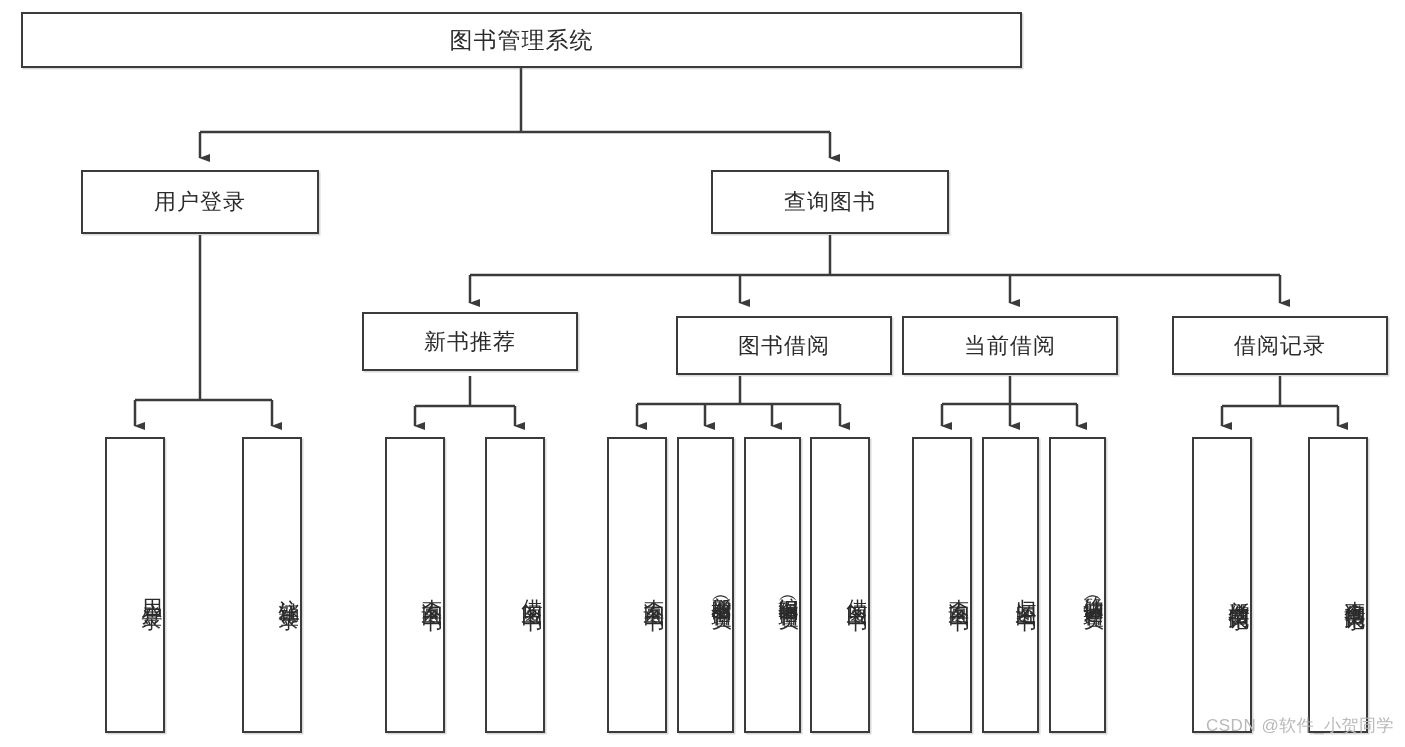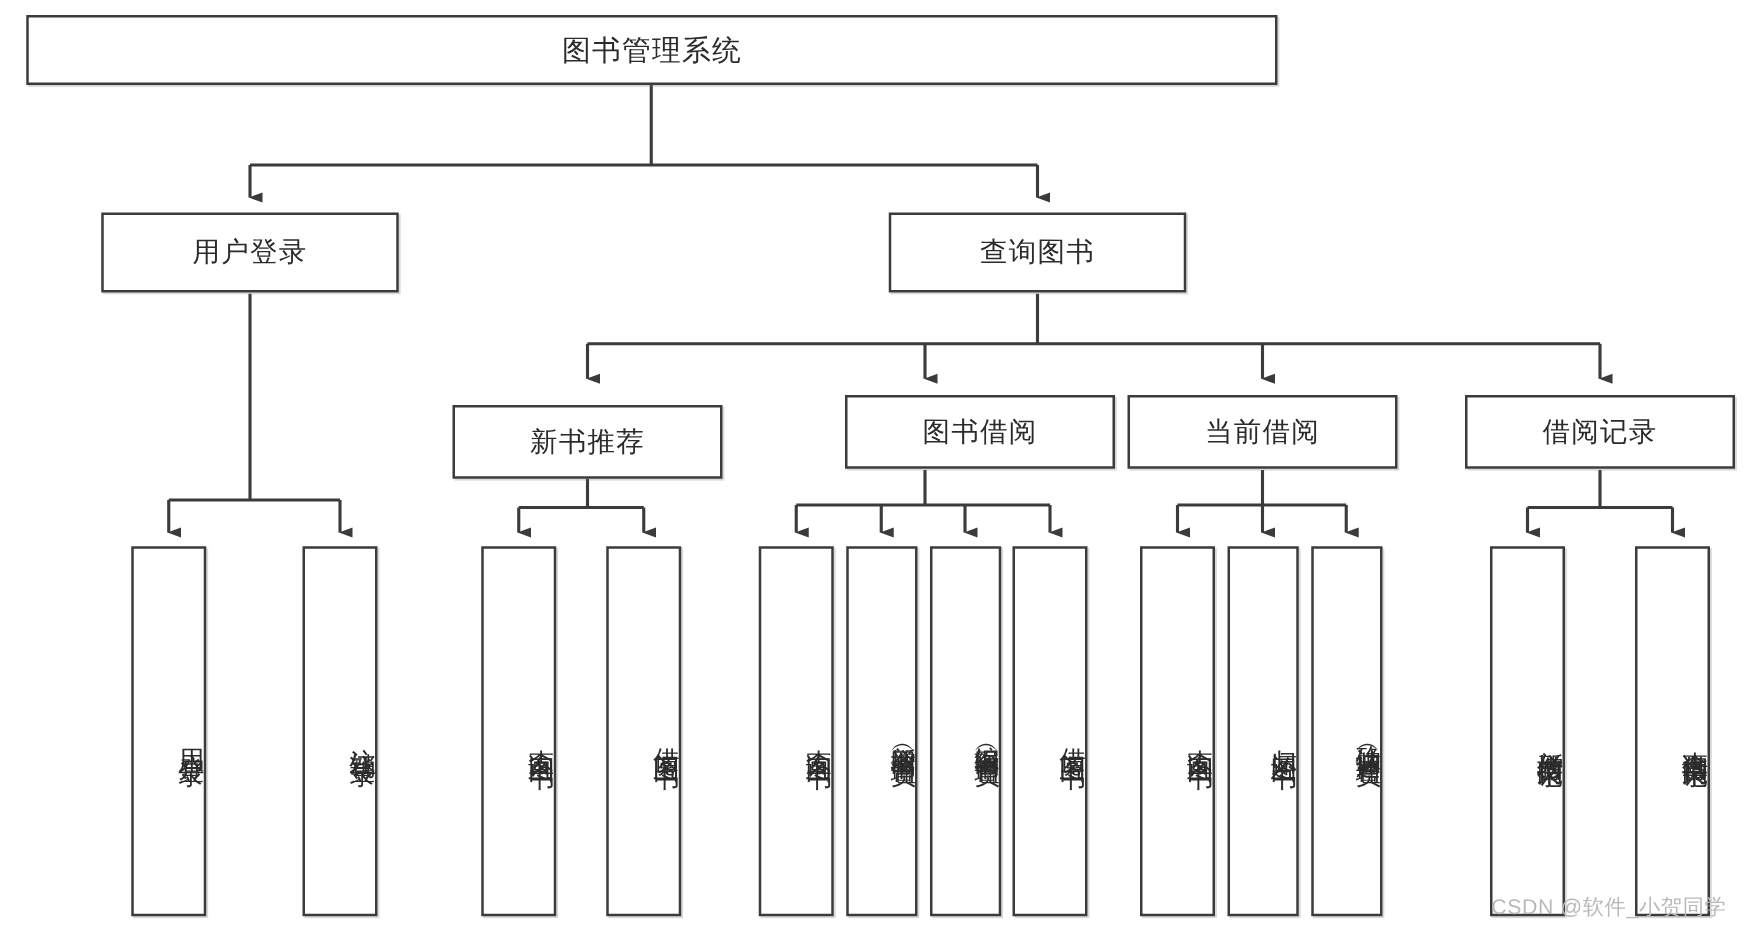--- a/index.html
+++ b/index.html
@@ -55,20 +55,21 @@
     writing-mode: vertical-rl;
     text-orientation: upright;
     display: block;
   }
   .watermark {
     position: absolute;
     font-size: 17px;
     color: #b9b9b9;
     white-space: nowrap;
     letter-spacing: 0.5px;
+    padding-left: 13px;
   }
 </style>
 </head>
 <body>
 
 <div id="stage">
 
   <svg id="wires" viewBox="0 0 1405 747">
     <defs>
       <marker id="arw" markerWidth="9" markerHeight="11" refX="4.5" refY="10" orient="auto" markerUnits="userSpaceOnUse">
@@ -123,21 +124,21 @@
     <span>图书管理系统</span>
   </div>
 
   <div class="node h" style="left:81px; top:170px; width:238px; height:64px;">
     <span>用户登录</span>
   </div>
   <div class="node h" style="left:711px; top:170px; width:238px; height:64px;">
     <span>查询图书</span>
   </div>
 
-  <div class="node h" style="left:362px; top:324px; width:216px; height:59px;">
+  <div class="node h" style="left:362px; top:312px; width:216px; height:59px;">
     <span>新书推荐</span>
   </div>
   <div class="node h" style="left:632px; top:316px; width:216px; height:59px;margin-left:44px;">
     <span>图书借阅</span>
   </div>
   <div class="node h" style="left:1172px; top:316px; width:216px; height:59px;">
     <span>借阅记录</span>
   </div>
   <div class="node h" style="left:902px; top:316px; width:216px; height:59px;">
     <span>当前借阅</span>

